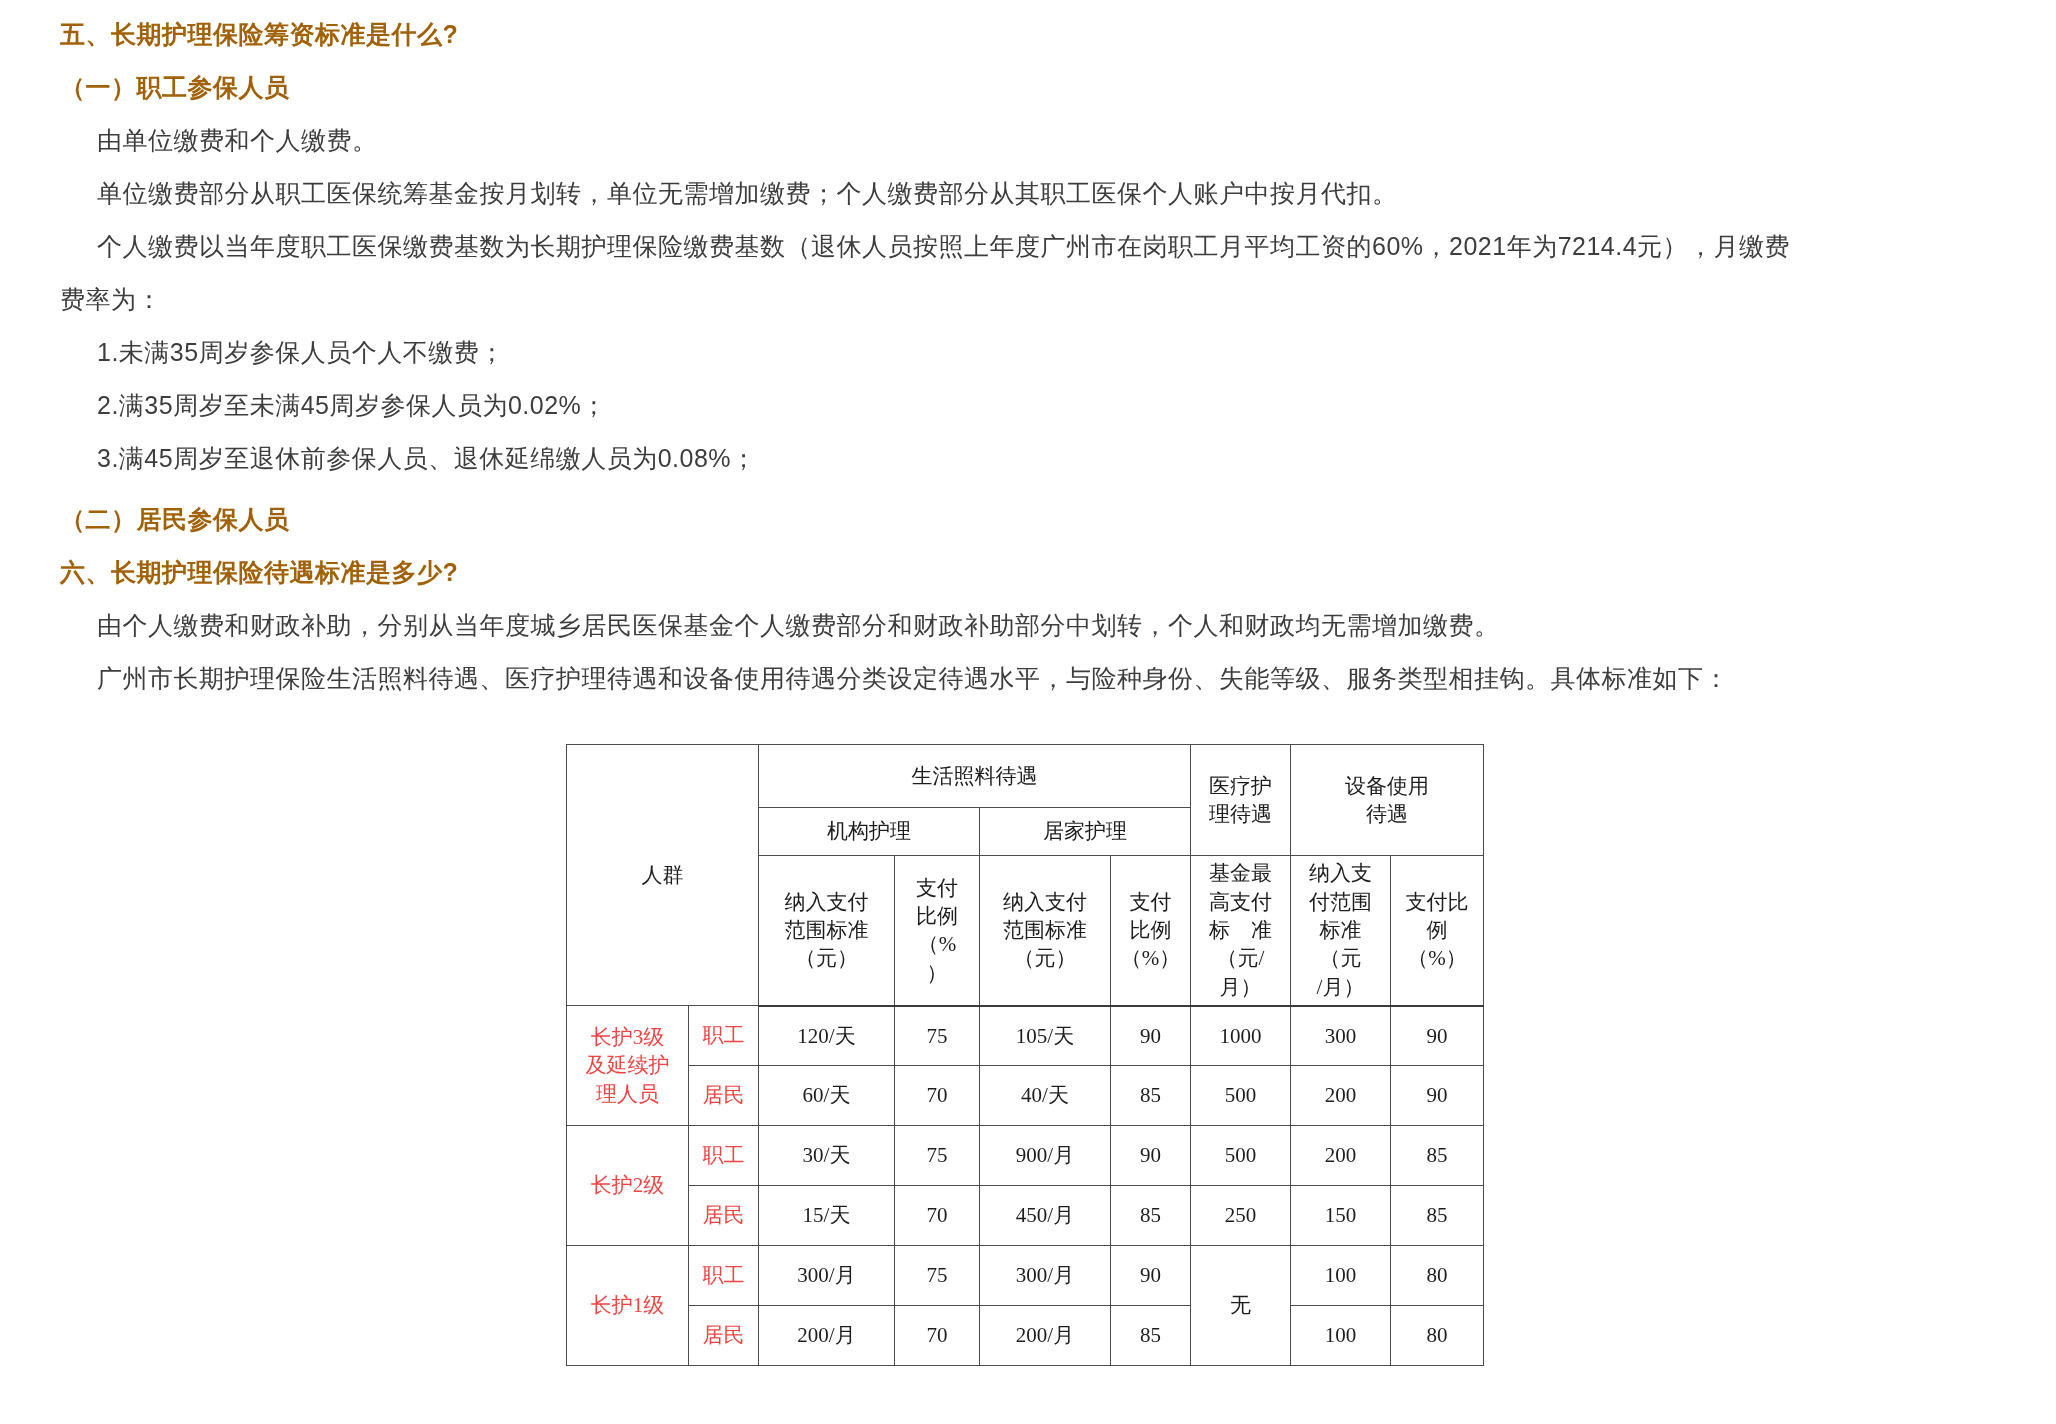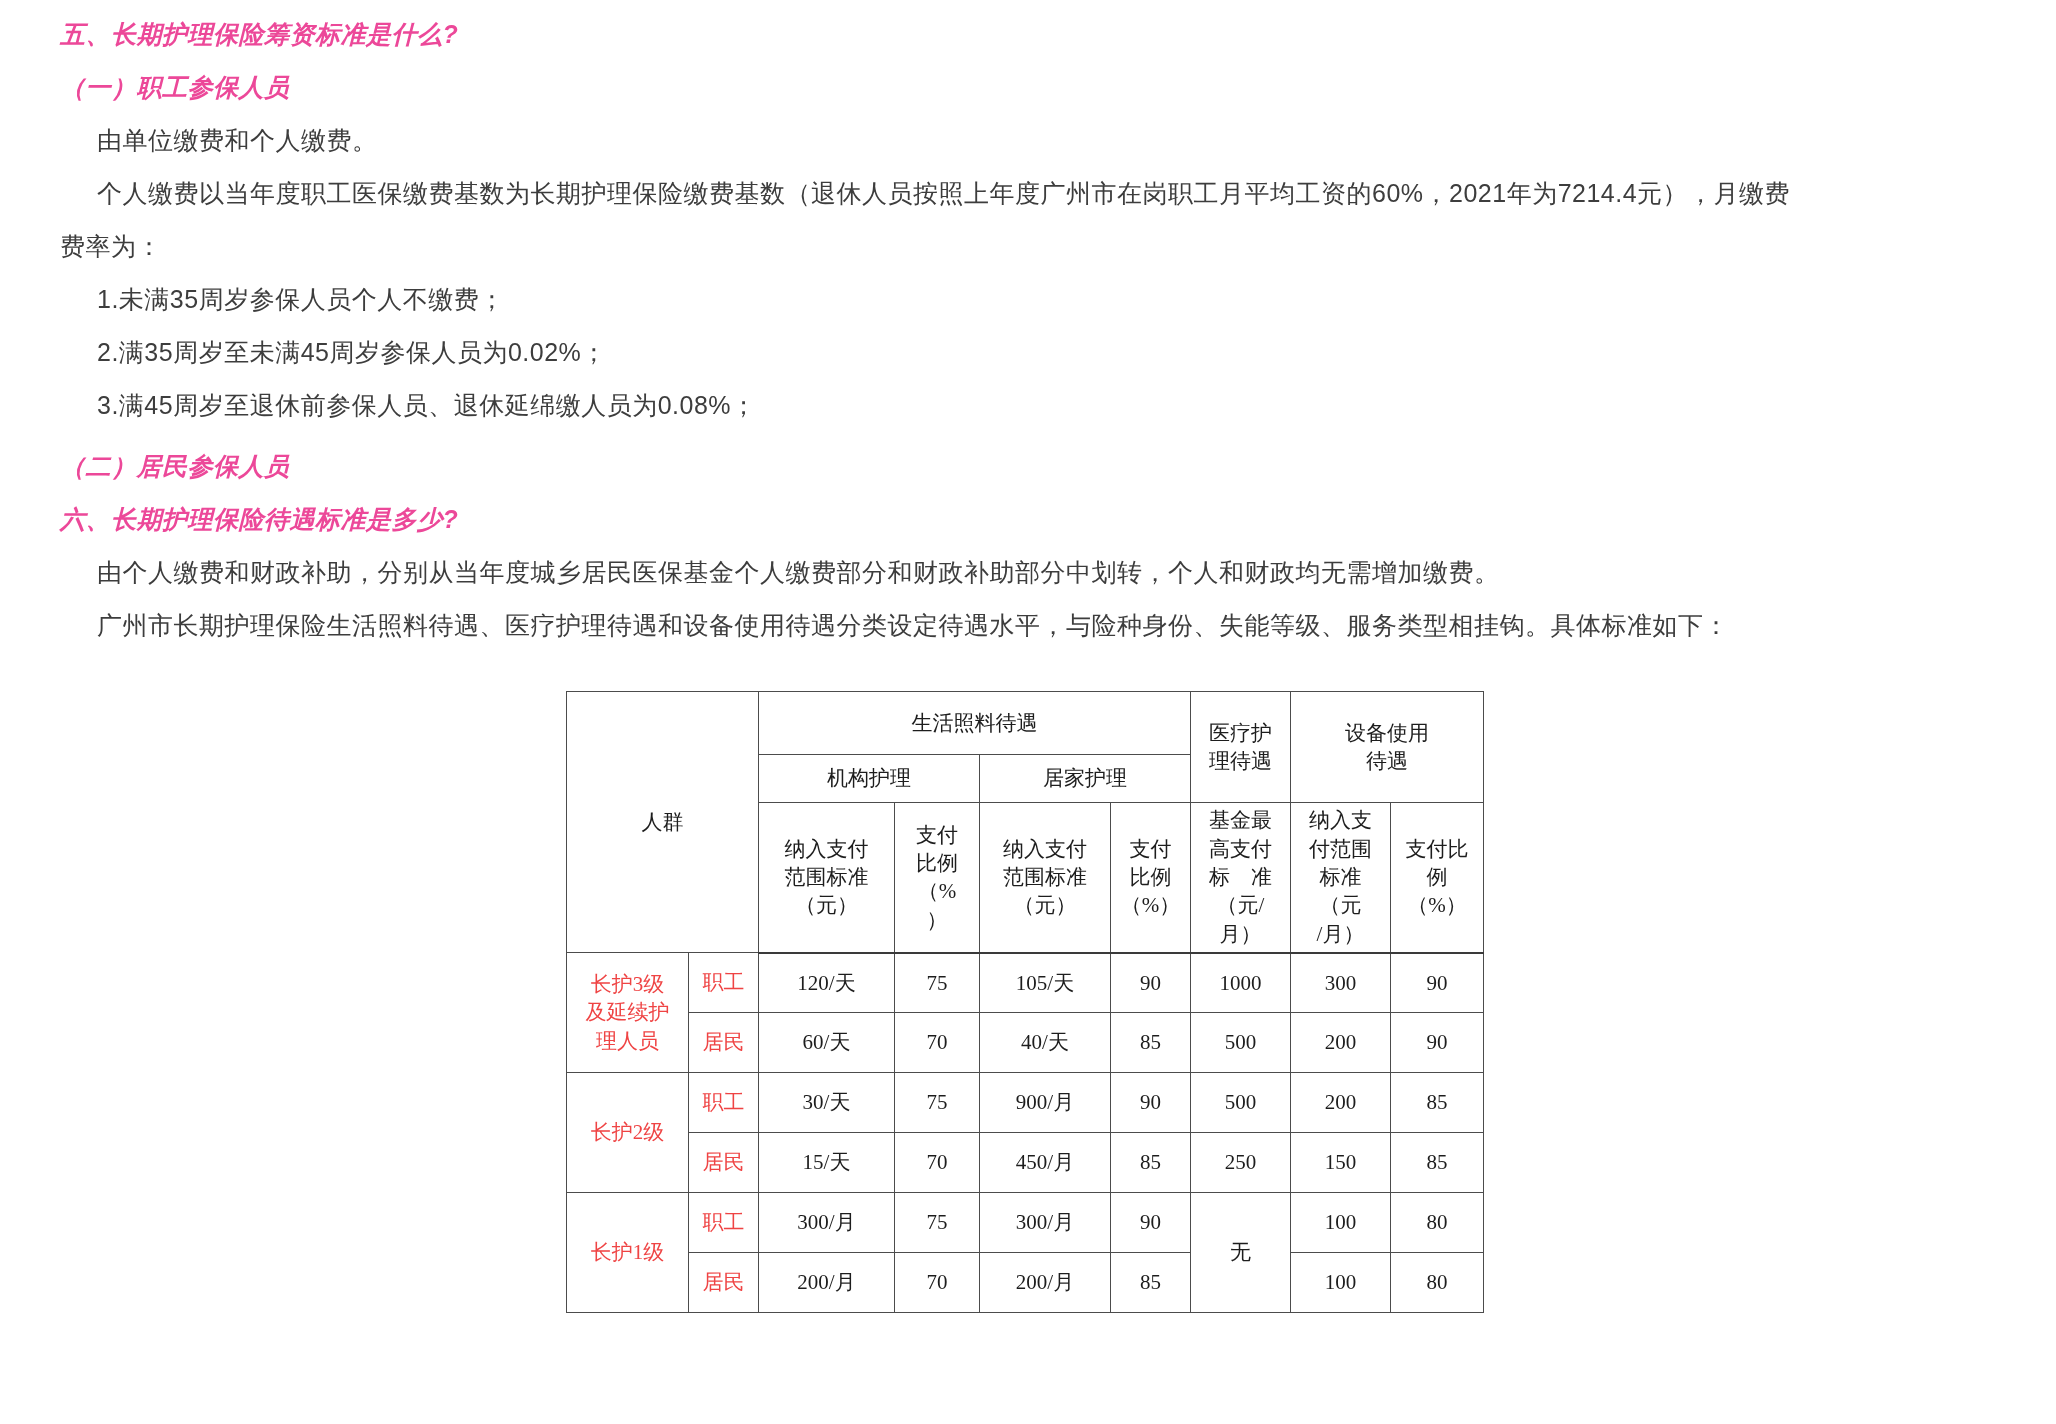--- a/index.html
+++ b/index.html
@@ -1,21 +1,21 @@
 <!DOCTYPE html>
 <html><head>
 <meta charset="utf-8">
 <style>
   * { margin:0; padding:0; box-sizing:border-box; }
   html,body { width:2056px; height:1424px; background:#ffffff; overflow:hidden; }
   body { font-family:"Liberation Sans", sans-serif; color:#3d3d3d; }
   .doc { padding:8px 66px 0 60px; }
   .line { font-size:25px; line-height:53px; white-space:nowrap; letter-spacing:0.5px; }
   .indent { padding-left:37px; }
-  .heading { font-weight:bold; color:#ec4899;font-style:italic; }
+  .heading { font-weight:bold; color:#a16207; }
   .gap-top { margin-top:8px; }
 
   .table-wrap { margin-top:39px; display:flex; justify-content:center; }
   table.benefit { border-collapse:collapse; table-layout:fixed; width:917px;
                   font-family:"Liberation Serif", serif; color:#1d1d1d; }
   table.benefit th, table.benefit td {
       border:1px solid #4c4c4c; text-align:center; vertical-align:middle;
       font-weight:normal; font-size:21px; line-height:1.35;
       white-space:pre-line; padding:2px;
   }
@@ -24,20 +24,21 @@
   tr.hr3 th { border-bottom:2px solid #3a3a3a; }
   .cell-group, .cell-person { font-family:Liberation Serif, serif; font-weight:bold; font-size:21px; color:#ef4444; }
 </style>
 </head>
 <body>
 
 <div class="doc">
   <div class="line heading">五、长期护理保险筹资标准是什么?</div>
   <div class="line heading">（一）职工参保人员</div>
   <div class="line indent">由单位缴费和个人缴费。</div>
+  <div class="line indent">单位缴费部分从职工医保统筹基金按月划转，单位无需增加缴费；个人缴费部分从其职工医保个人账户中按月代扣。</div>
   <div class="line indent">个人缴费以当年度职工医保缴费基数为长期护理保险缴费基数（退休人员按照上年度广州市在岗职工月平均工资的60%，2021年为7214.4元），月缴费</div>
   <div class="line">费率为：</div>
   <div class="line indent">1.未满35周岁参保人员个人不缴费；</div>
   <div class="line indent">2.满35周岁至未满45周岁参保人员为0.02%；</div>
   <div class="line indent">3.满45周岁至退休前参保人员、退休延绵缴人员为0.08%；</div>
   <div class="line heading gap-top">（二）居民参保人员</div>
   <div class="line heading">六、长期护理保险待遇标准是多少?</div>
   <div class="line indent">由个人缴费和财政补助，分别从当年度城乡居民医保基金个人缴费部分和财政补助部分中划转，个人和财政均无需增加缴费。</div>
   <div class="line indent">广州市长期护理保险生活照料待遇、医疗护理待遇和设备使用待遇分类设定待遇水平，与险种身份、失能等级、服务类型相挂钩。具体标准如下：</div>
 

